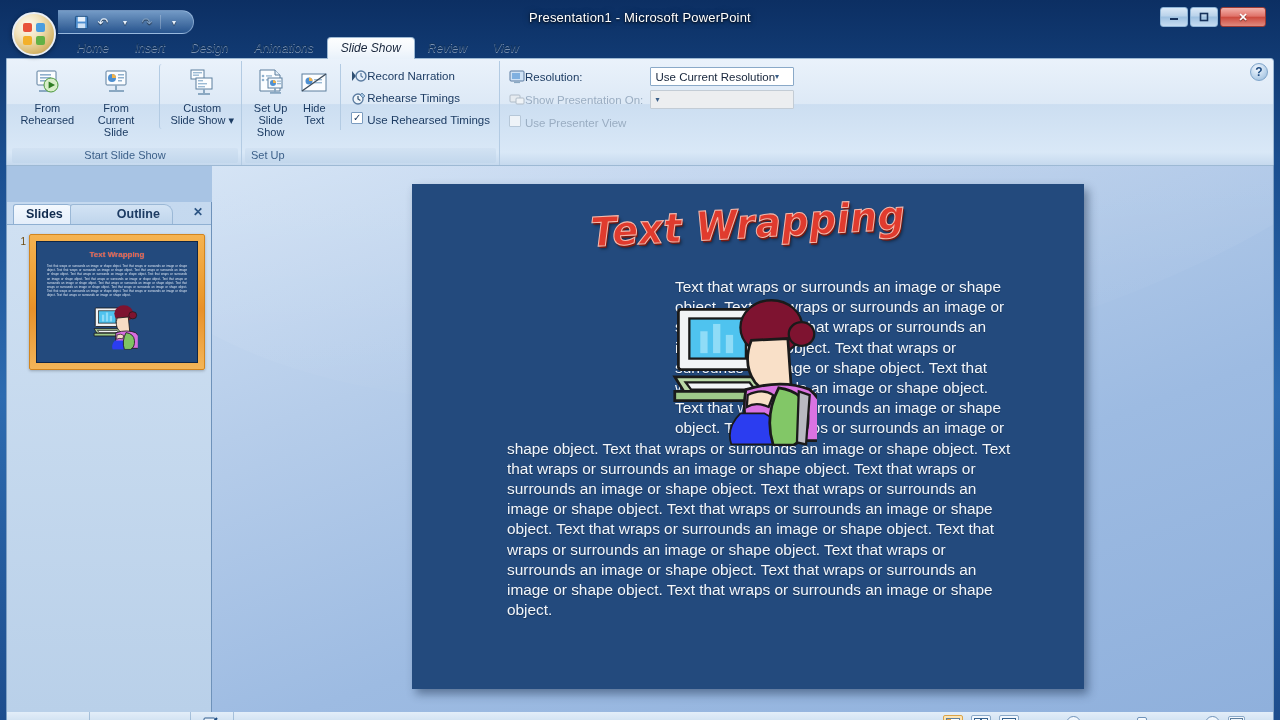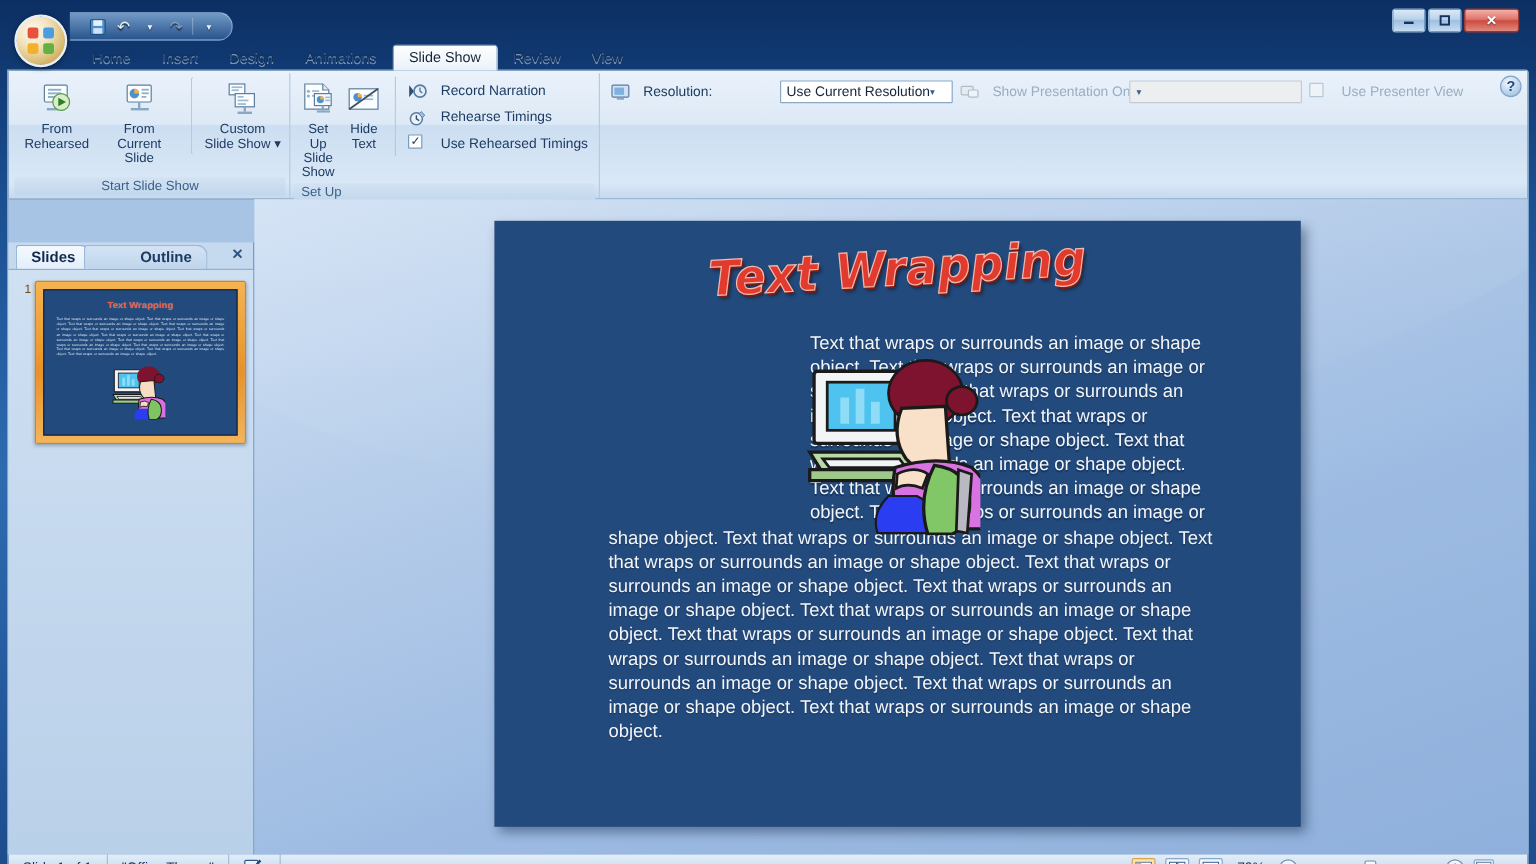--- a/index.html
+++ b/index.html
@@ -67,21 +67,21 @@
   }
   .qicon { width: 18px; height: 18px; display:flex; align-items:center; justify-content:center;
            font-size: 13px; color: #e8f1fb; text-shadow: 0 1px 1px rgba(0,0,0,.6); }
   .qicon.save { color:#cfe4fb; }
   .qicon.dim { color:#7f9ec0; }
   .qsep { width:1px; height:14px; background: rgba(255,255,255,.25); }
 
   
   .tabstrip {
     position: relative; height: 21px; margin-left: 58px; margin-top: 3px;
-    display: flex; align-items: flex-end; gap: 0px;
+    display: flex; align-items: flex-end; gap: 0px; font-style: italic;
   }
   .tab {
     font-size: 12px; color: #10335e; padding: 3px 13px 4px 13px;
     border-radius: 4px 4px 0 0; position: relative; top: 1px;
     text-shadow: 0 1px 0 rgba(255,255,255,.45);
   }
   .tab.active {
     background: linear-gradient(180deg,#fdfefe 0%, #f2f7fc 60%, #e8f1fa 100%);
     border: 1px solid #9db9d4; border-bottom: none;
     color: #16243a; font-weight: normal; z-index: 10;
@@ -113,21 +113,21 @@
   }
 
   .bigbtn {
     width: 72px; display: flex; flex-direction: column; align-items: center;
     padding: 3px 2px; border-radius: 3px;
   }
   .bigbtn .lbl { font-size: 11px; color: #1d3c63; text-align: center; line-height: 12px; margin-top: 3px; }
   .bigbtn .ico { width: 32px; height: 32px; position: relative; }
 
   .smallitem {
-    display: flex; align-items: center; gap: 11px; height: 21px;
+    display: flex; align-items: center; gap: 0; height: 21px;
     font-size: 11.5px; color: #1d3c63; padding: 0 4px; border-radius: 2px;
     white-space: nowrap;
   }
   .smallitem.disabled { color: #9aadc2; }
   .sico { width: 16px; height: 16px; flex: 0 0 16px; position: relative; }
   .cbox {
     width: 12px; height: 12px; border: 1px solid #7b9cc0; background: #fff;
     display: flex; align-items: center; justify-content: center;
     font-size: 10px; color: #17365d; border-radius: 1px;
   }
@@ -266,20 +266,21 @@
     display:flex;align-items:center;justify-content:center;
   }
   .grip { width:12px; height:12px; opacity:.55; }
 </style>
 </head>
 <body>
 
 <div id="app">
 
   <div class="titlebar">
+    <div class="win-title">Presentation1  -  Microsoft PowerPoint</div>
     <div class="winbtns">
       <div class="wb">
         <svg width="10" height="10" viewBox="0 0 10 10">
             <rect x="1" y="6" width="8" height="2" fill="#16325c"></rect>
           </svg>
       </div>
       <div class="wb">
         <svg width="10" height="10" viewBox="0 0 10 10">
             <rect x="1.5" y="1.5" width="7" height="7" fill="none" stroke="#16325c" stroke-width="1.6"></rect>
           </svg>
@@ -454,21 +455,21 @@
               <span class="cbox">✓</span>
             </span>
             <span>Use Rehearsed Timings</span>
           </div>
         </div>
       </div>
       <div class="group-label" style="text-align:left;padding-left:6px">Set Up</div>
     </div>
 
     <div class="group" style="width:300px">
-      <div class="group-body" style="flex-direction:row;gap:2px;padding-top:2px;width:100%">
+      <div class="group-body" style="flex-direction:column;gap:2px;padding-top:2px;width:100%">
         <div style="display:flex;align-items:center;width:100%">
           <div class="smallitem" style="width:145px">
             <span class="sico">
               <svg width="16" height="16" viewBox="0 0 16 16">
                   <rect x="1" y="2" width="14" height="10" rx="1" fill="#cfe2f5" stroke="#5a7ba0"></rect>
                   <rect x="3" y="4" width="8" height="6" fill="#7fb0e0"></rect>
                   <rect x="5" y="12.5" width="6" height="1.6" fill="#8aa8c2"></rect>
                 </svg>
             </span>
             <span>Resolution:</span>

